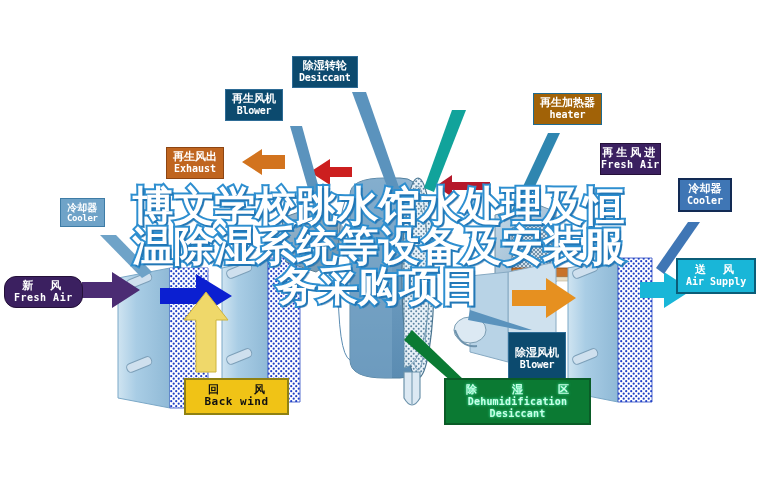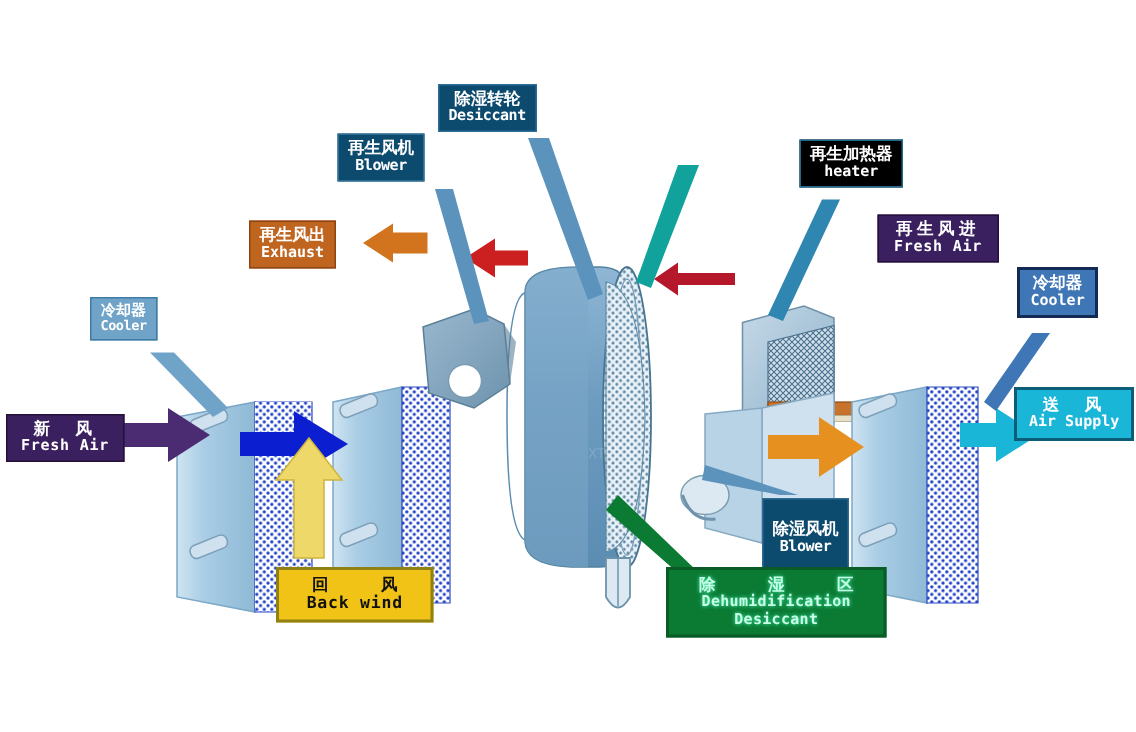--- a/index.html
+++ b/index.html
@@ -28,21 +28,21 @@
   .s-brown{background:#c0651f;border:1px solid #8d4512;color:#ffffff;}
   .s-brown .cn{font-size:11px;}
   .s-brown .en{font-size:10px;}
 
   
   .s-teal{background:#11a39b;border:1px solid #0b7d77;color:#ffffff;}
   .s-teal .cn{font-size:11px;}
   .s-teal .en{font-size:10px;letter-spacing:-0.2px;}
 
   
-  .s-heater{background:#000000;border:1px solid #1e6b92;color:#ffffff;}
+  .s-heater{background:#a16207;border:1px solid #1e6b92;color:#ffffff;}
   .s-heater .cn{font-size:11px;}
   .s-heater .en{font-size:10px;}
 
   
   .s-purple{background:#3b2060;border:1px solid #241038;color:#ffffff;}
   .s-purple .cn{font-size:11px;letter-spacing:3px;}
   .s-purple .en{font-size:10px;letter-spacing:0.5px;}
 
   
   .s-navy{background:#3f76b5;border:2px solid #122a54;color:#ffffff;}
@@ -262,36 +262,36 @@
   <div class="lbl s-heater" style="left:533px;top:93px;padding:3px 6px;">
     <span class="cn">再生加热器</span>
     <span class="en">heater</span>
   </div>
 
   <div class="lbl s-brown" style="left:166px;top:147px;padding:3px 6px;">
     <span class="cn">再生风出</span>
     <span class="en">Exhaust</span>
   </div>
 
-  <div class="lbl s-purple" style="left:585px;top:143px;padding:3px 10px;">
+  <div class="lbl s-purple" style="left:600px;top:143px;padding:3px 0;">
     <span class="cn">再生风进</span>
     <span class="en">Fresh Air</span>
   </div>
 
   <div class="lbl s-steel2" style="left:60px;top:198px;padding:3px 6px;">
     <span class="cn">冷却器</span>
     <span class="en">Cooler</span>
   </div>
 
   <div class="lbl s-navy" style="left:678px;top:178px;padding:3px 7px;">
     <span class="cn">冷却器</span>
     <span class="en">Cooler</span>
   </div>
 
-  <div class="lbl s-purple" style="left:4px;top:276px;padding:3px 9px;">
+  <div class="lbl s-purple" style="left:4px;top:276px;padding:3px 9px;border-radius:12px;">
     <span class="cn">新　风</span>
     <span class="en">Fresh Air</span>
   </div>
 
   <div class="lbl s-yellow" style="left:160px;top:378px;padding:4px 10px;">
     <span class="cn">回　风</span>
     <span class="en">Back wind</span>
   </div>
 
   <div class="lbl s-steel" style="left:508px;top:332px;padding:14px 6px;">
@@ -303,14 +303,19 @@
     <span class="cn">除　湿　区</span>
     <span class="en">Dehumidification</span>
     <span class="en">Desiccant</span>
   </div>
 
   <div class="lbl s-cyan" style="left:676px;top:258px;padding:4px 8px;">
     <span class="cn">送　风</span>
     <span class="en">Air Supply</span>
   </div>
 
+  <div id="overlay">
+    <div class="line">博文学校跳水馆水处理及恒</div>
+    <div class="line">温除湿系统等设备及安装服</div>
+    <div class="line">务采购项目</div>
+  </div>
 
 </div>
 
 </body></html>

